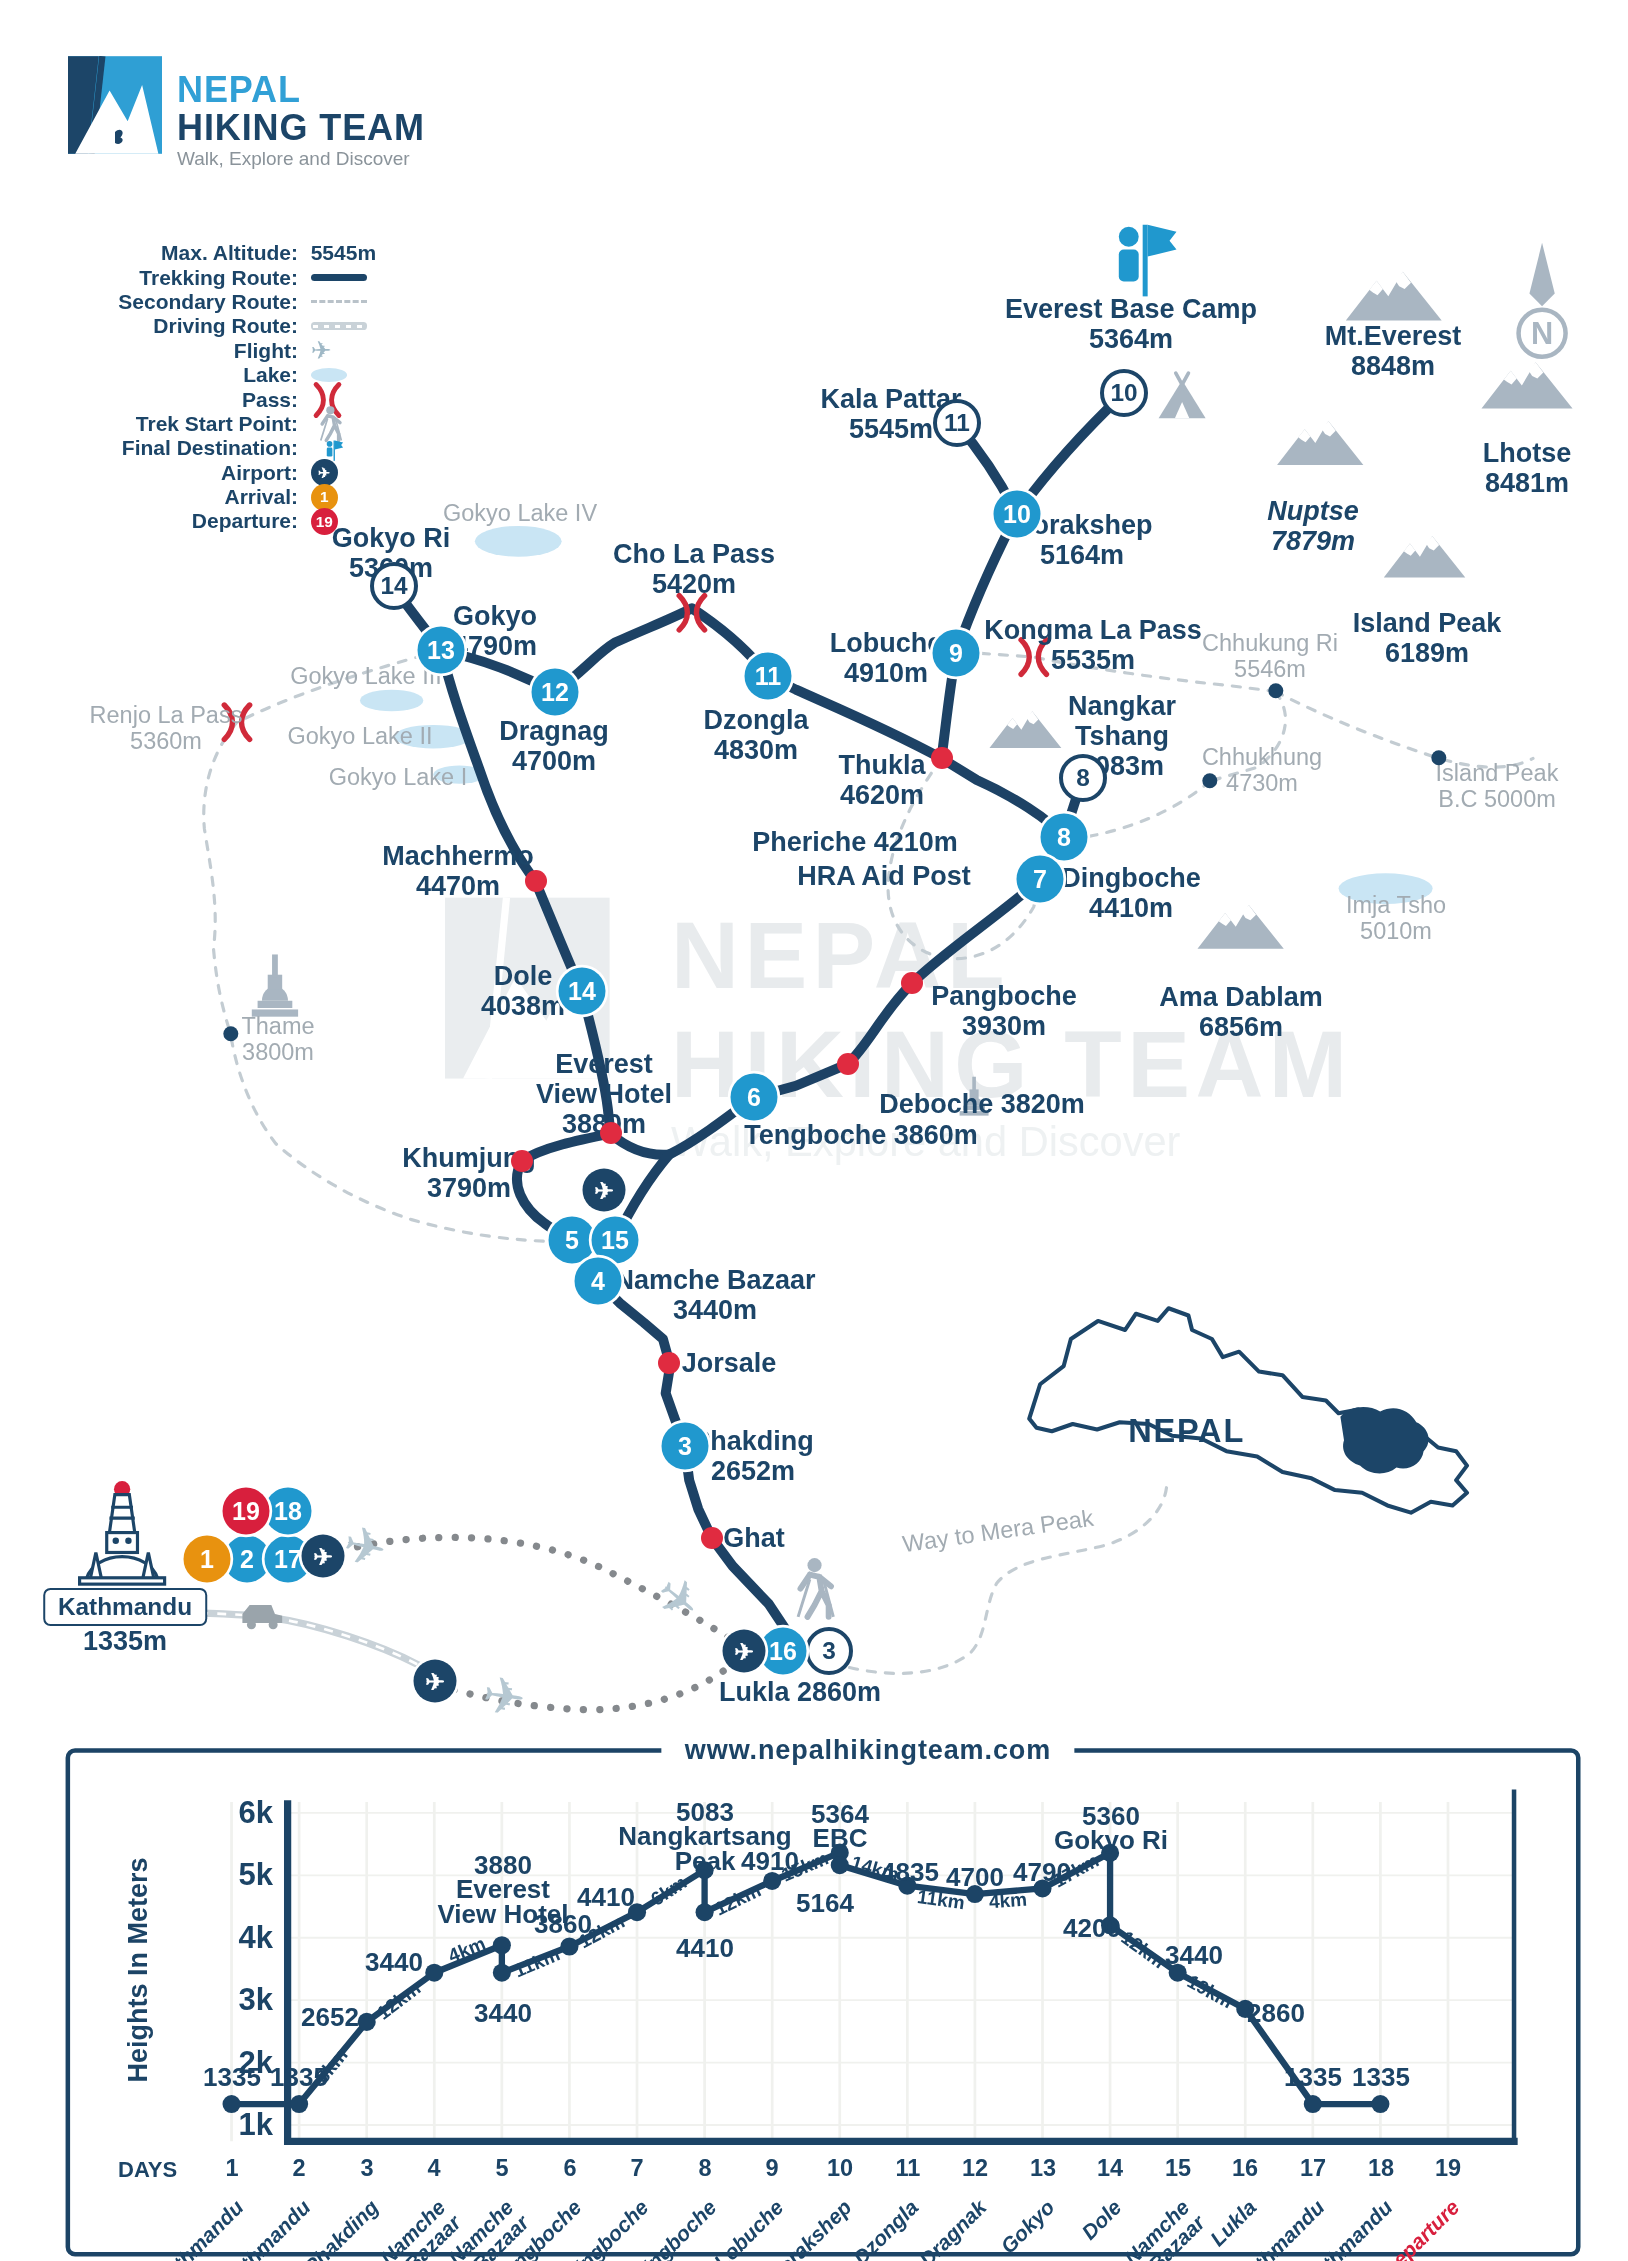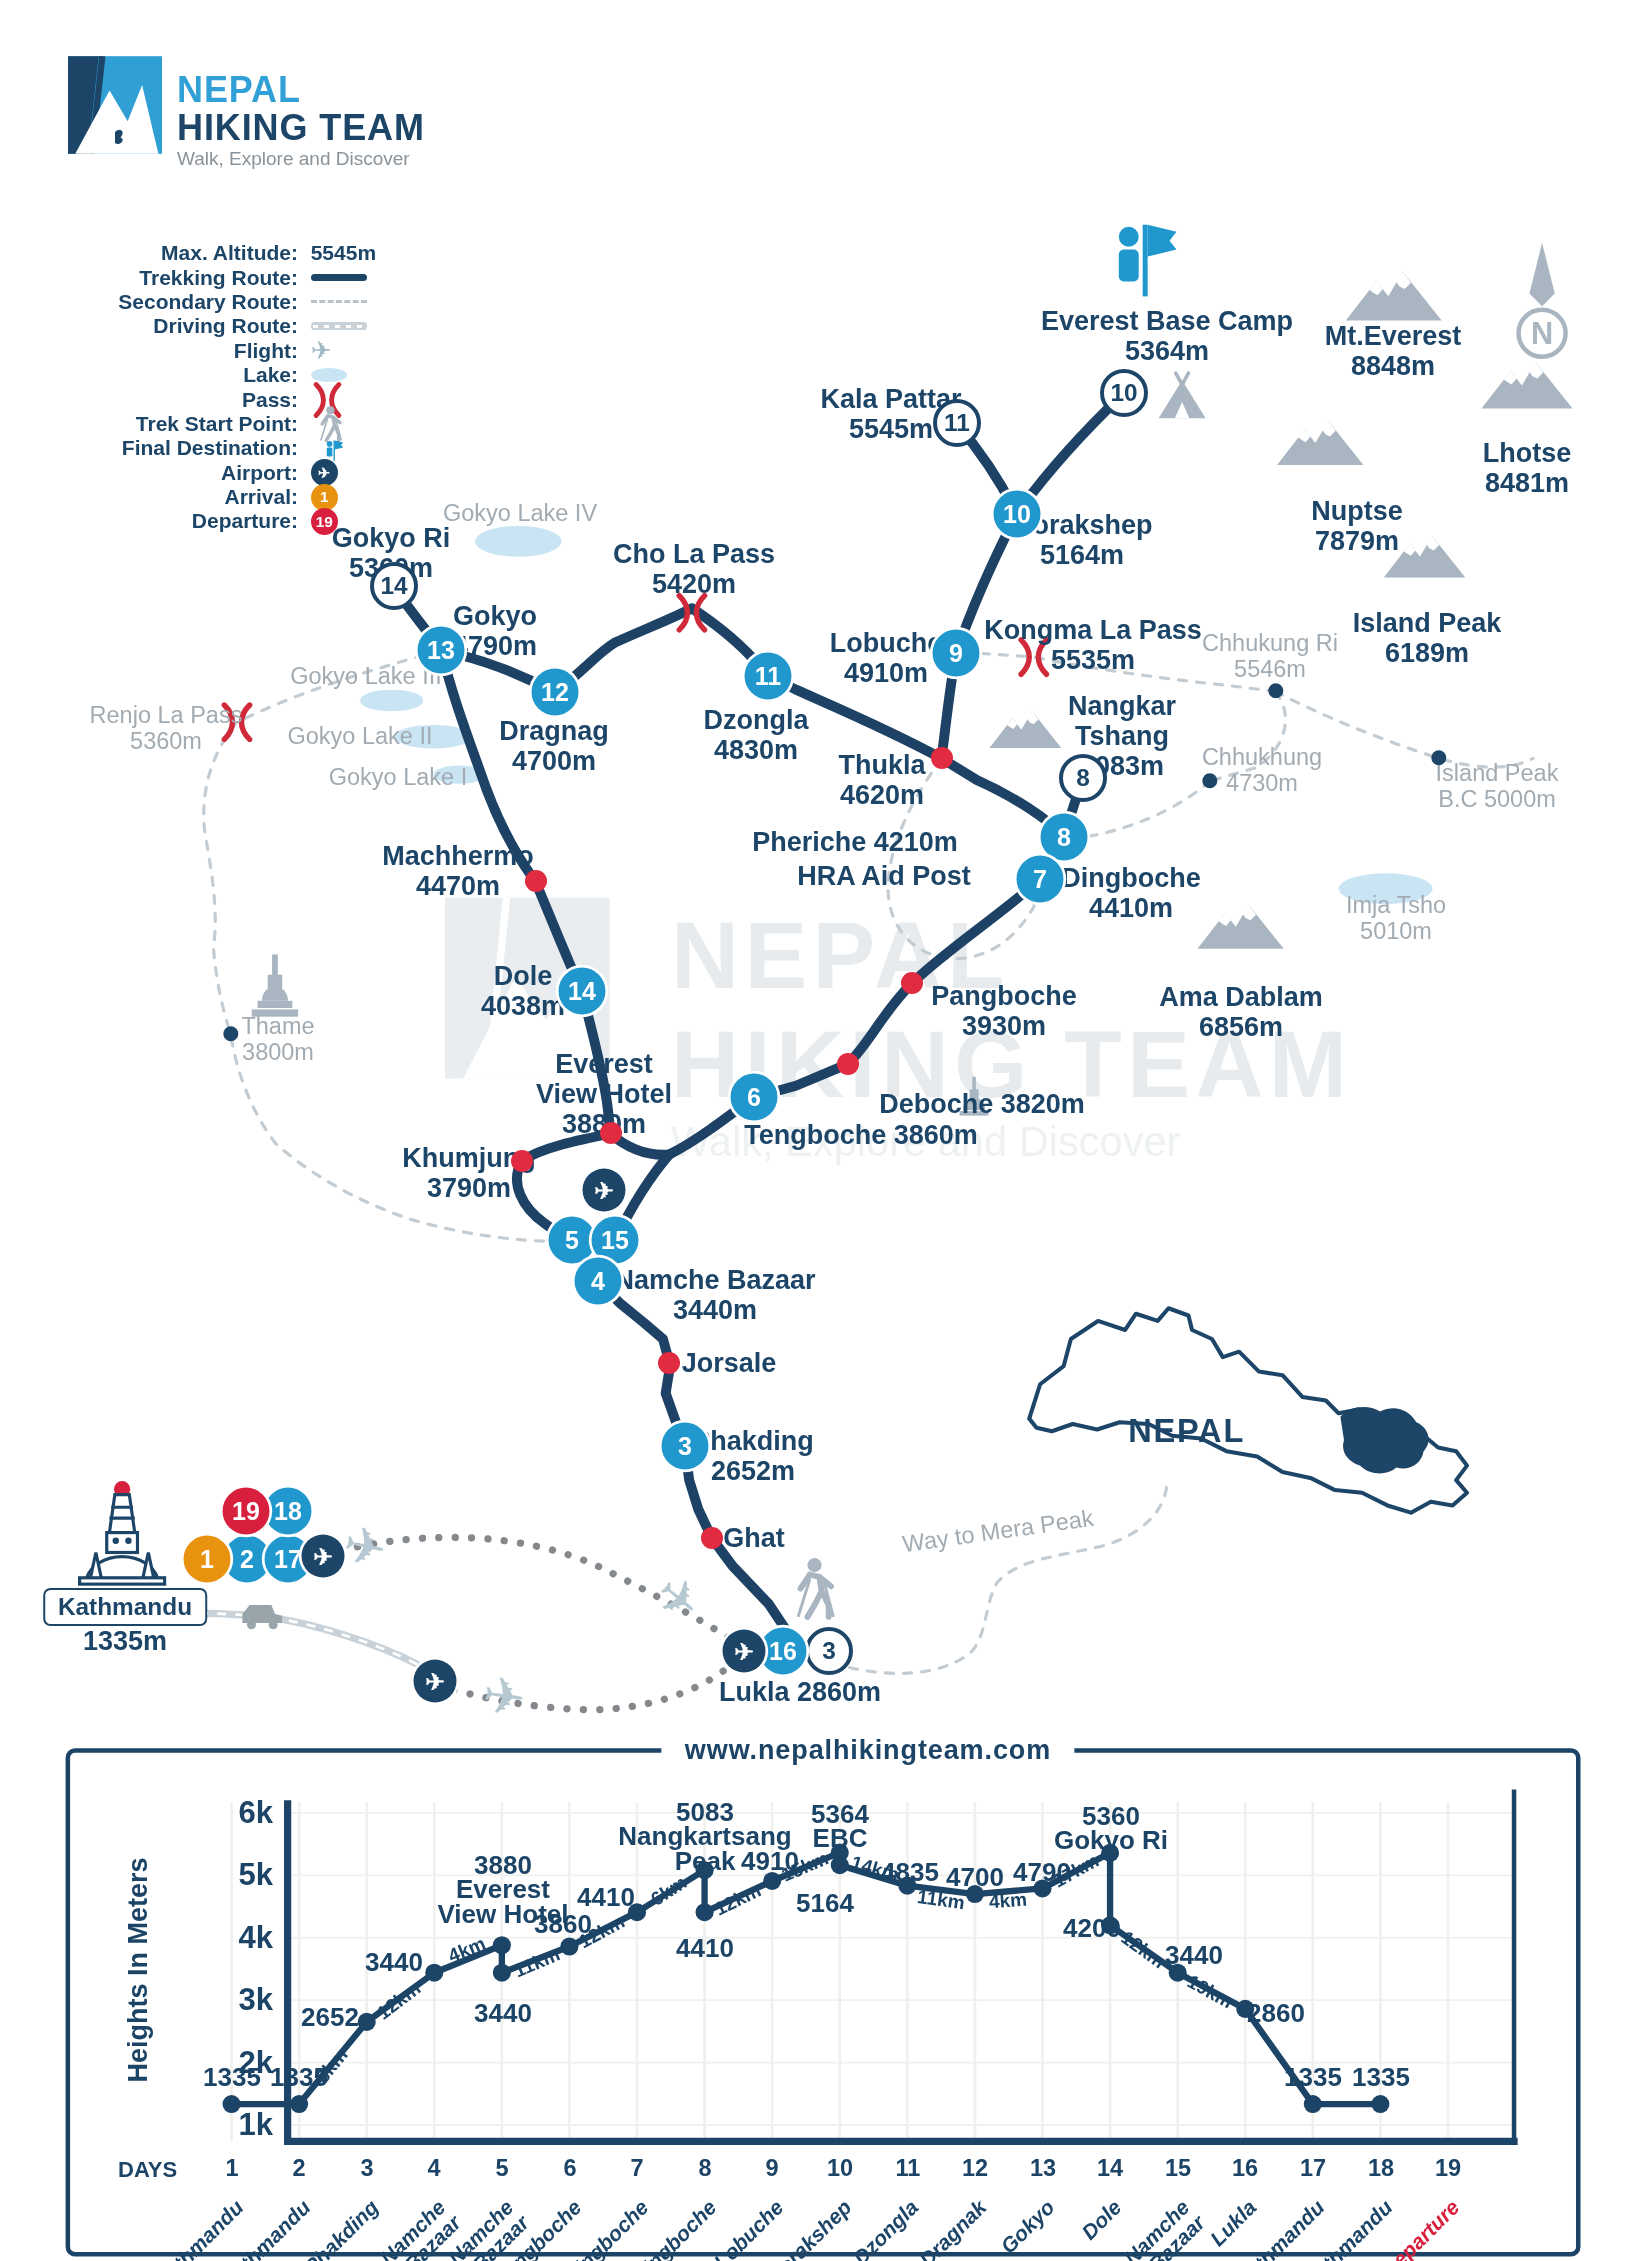--- a/index.html
+++ b/index.html
@@ -359,41 +359,41 @@
       </div>
       <div class="lg-row">
         <div class="lg-label">Departure:</div>
         <div class="lg-sym">
           <div class="lg-circ" style="background: rgb(216, 31, 61);">19</div>
         </div>
       </div>
     </div>
 
   <div id="map-layer">
-      <div class="map-label" style="left: 1131px; top: 306px; margin-left: 36px;">
+      <div class="map-label" style="left: 1131px; top: 294px;">
         <div>Everest Base Camp</div>
         <div>5364m</div>
       </div>
       <div class="map-label" style="left: 891px; top: 384px;">
         <div>Kala Pattar</div>
         <div>5545m</div>
       </div>
       <div class="map-label" style="left: 1082px; top: 510px;">
         <div>Gorakshep</div>
         <div>5164m</div>
       </div>
       <div class="map-label" style="left: 1393px; top: 321px;">
         <div>Mt.Everest</div>
         <div>8848m</div>
       </div>
       <div class="map-label" style="left: 1527px; top: 438px;">
         <div>Lhotse</div>
         <div>8481m</div>
       </div>
-      <div class="map-label" style="left: 1357px; top: 496px;">
+      <div class="map-label" style="left: 1313px; top: 496px; font-style: italic;">
         <div>Nuptse</div>
         <div>7879m</div>
       </div>
       <div class="map-label" style="left: 1427px; top: 608px;">
         <div>Island Peak</div>
         <div>6189m</div>
       </div>
       <div class="map-label" style="left: 391px; top: 523px;">
         <div>Gokyo Ri</div>
         <div>5360m</div>

